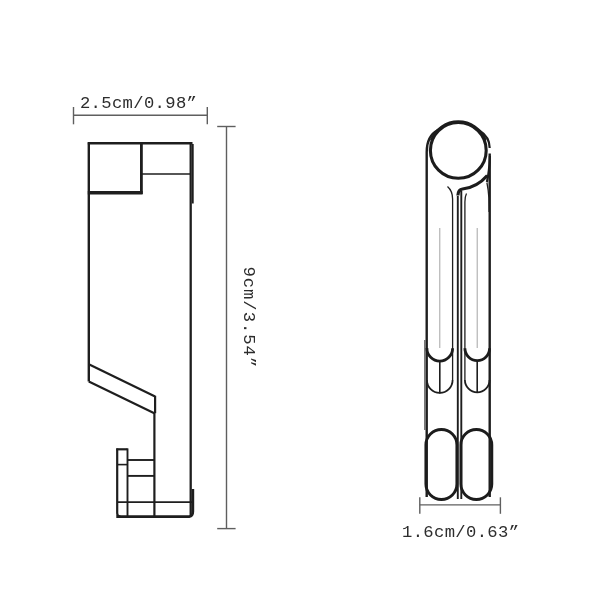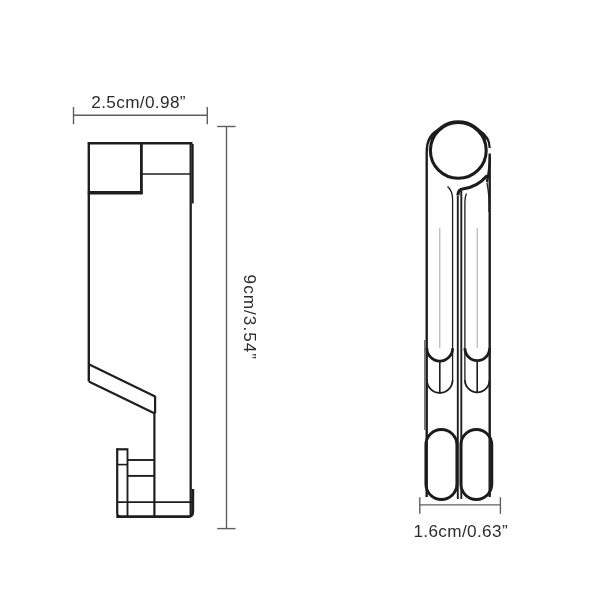--- a/index.html
+++ b/index.html
@@ -1,17 +1,17 @@
 <!DOCTYPE html>
 <html><head>
 <meta charset="utf-8">
 <style>
   html,body{margin:0;padding:0;background:#ffffff;}
   .page{position:relative;width:600px;height:600px;background:#ffffff;overflow:hidden;
-        font-family:Liberation Sans, sans-serif;}
+        font-family:Liberation Mono, monospace;}
   svg{position:absolute;left:0;top:0;}
 </style>
 </head>
 <body>
 <div class="page">
 <svg width="600" height="600" viewBox="0 0 600 600" fill="none">
 
   <g stroke="#5f5f5f" stroke-width="1.4">
     <line x1="73.5" y1="115.3" x2="207.3" y2="115.3"></line>
     <line x1="73.5" y1="107" x2="73.5" y2="124.3"></line>

